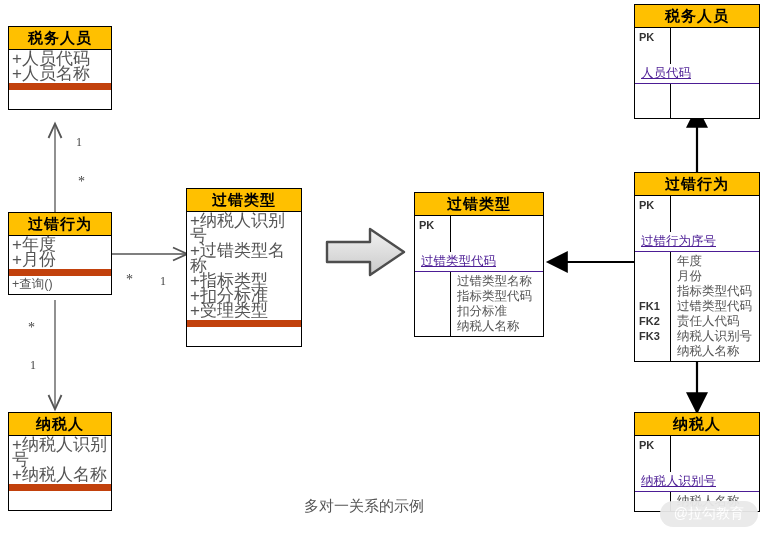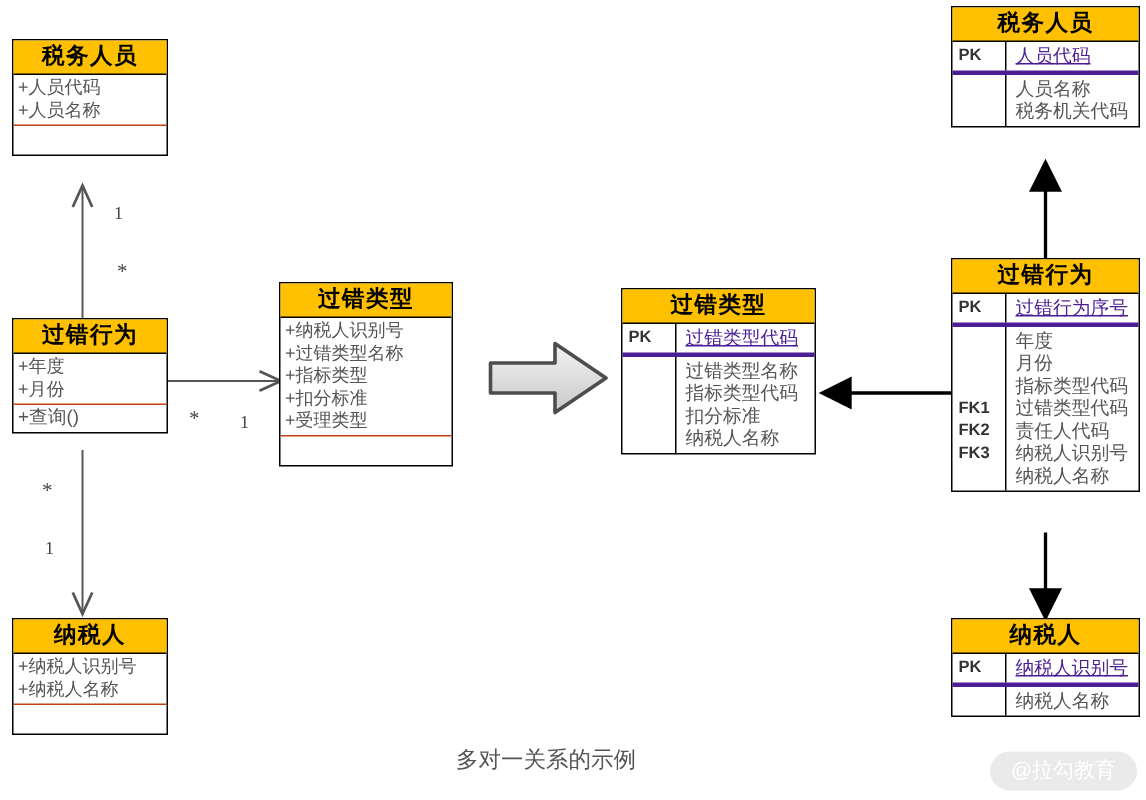--- a/index.html
+++ b/index.html
@@ -27,23 +27,23 @@
     border-bottom:1px solid #000;
     text-align:center;
     font-weight:bold;
     color:#000;
     font-size:15px;
     line-height:22px;
     height:22px;
     letter-spacing:1px;
   }
   .umlbox .attrs{
-    border-bottom:1px solid #c2410c;
+    border-bottom:7px solid #c2410c;
     padding:1px 3px 2px 3px;
-    font-size:12px;
+    font-size:17px;
     line-height:15px;
     color:#555;
   }
   .umlbox .ops{
     padding:1px 3px 2px 3px;
     font-size:12.5px;
     line-height:15px;
     color:#555;
     min-height:15px;
   }
@@ -85,21 +85,21 @@
     align-self:stretch;
   }
   .erbox .fieldcol{
     flex:1 1 auto;
     font-size:12.5px;
     line-height:15px;
     color:#555;
     padding:2px 4px 2px 6px;
     box-sizing:border-box;
   }
-  .erbox .pkrow{border-bottom:3px solid #4c1d95;}
+  .erbox .pkrow{border-bottom:1px solid #4c1d95;flex-direction:column;}
   .erbox .pkfield{ text-decoration:underline; color:#4c1d95; font-weight:normal;}
   .erbox .keycol div, .erbox .fieldcol div{white-space:nowrap;}
 
   
   .mult{
     position:absolute;
     font-size:12px;
     color:#444;
     font-family:"Liberation Serif","DejaVu Serif",serif;
     z-index:4;
@@ -229,24 +229,20 @@
       </div>
       <div class="fieldcol">
         <div class="pkfield">人员代码</div>
       </div>
     </div>
     <div class="section">
       <div class="keycol">
         <div>&nbsp;</div>
           <div>&nbsp;</div>
       </div>
-      <div class="fieldcol">
-        <div>人员名称</div>
-        <div>税务机关代码</div>
-      </div>
     </div>
   </div>
 
   <div class="erbox" style="left:634px;top:172px;width:126px;">
     <div class="hdr">过错行为</div>
     <div class="section pkrow">
       <div class="keycol">
         <div>PK</div>
       </div>
       <div class="fieldcol">

